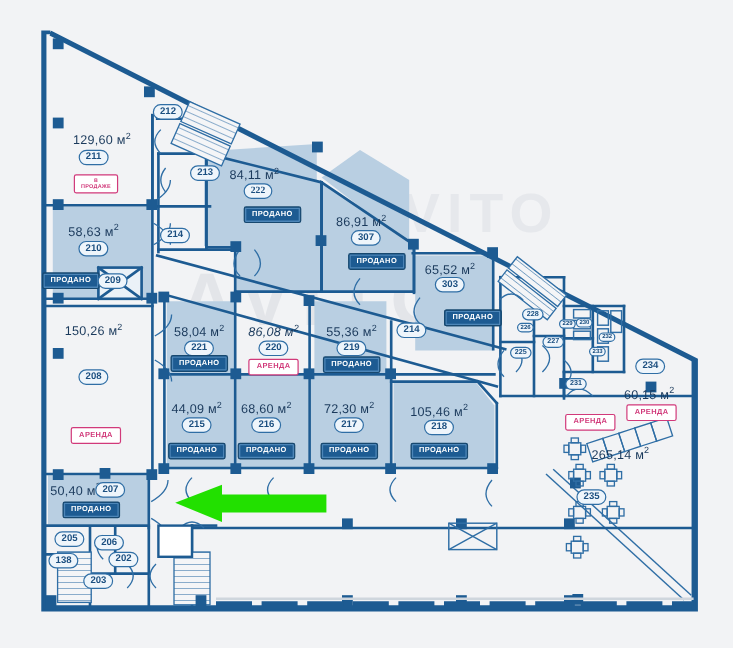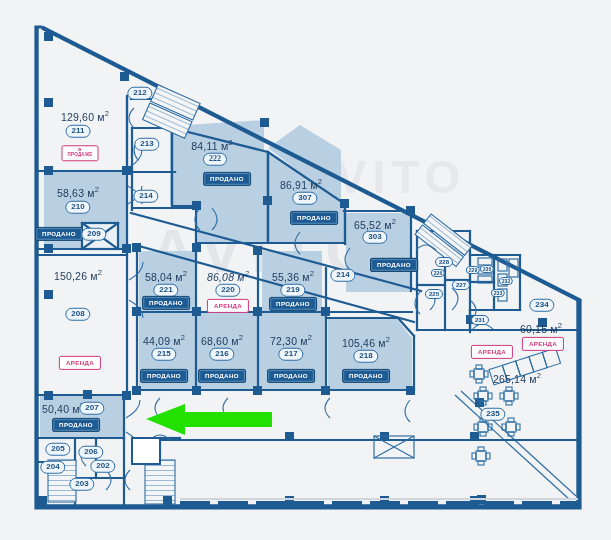--- a/index.html
+++ b/index.html
@@ -349,25 +349,25 @@
       <div class="badge sold" style="left: 59px; top: 234px;">ПРОДАНО</div>
       <div class="num" style="left: 94px; top: 234px;">209</div>
       <div class="lbl" style="left: 78px; top: 275px; text-align: center;">150,26 м<span class="u">2</span></div>
       <div class="num" style="left: 78px; top: 314px;">208</div>
       <div class="badge rent" style="left: 80px; top: 363px;">АРЕНДА</div>
       <div class="lbl" style="left: 63px; top: 408px;">50,40 м<span class="u">2</span></div>
       <div class="num" style="left: 92px; top: 408px;">207</div>
       <div class="badge sold" style="left: 76px; top: 425px;">ПРОДАНО</div>
       <div class="num" style="left: 91px; top: 452px;">206</div>
       <div class="num" style="left: 58px; top: 449px;">205</div>
-      <div class="num" style="left: 53px; top: 467px;">204</div>
+      <div class="num" style="left: 53px; top: 467px;">138</div>
       <div class="num" style="left: 82px; top: 484px;">203</div>
       <div class="num" style="left: 103px; top: 466px;">202</div>
       <div class="num" style="left: 140px; top: 93px;">212</div>
-      <div class="num" style="left: 147px; top: 144px; text-align: right;">213</div>
+      <div class="num" style="left: 171px; top: 144px; text-align: right;">213</div>
       <div class="num" style="left: 146px; top: 196px;">214</div>
       <div class="lbl" style="left: 212px; top: 145px;">84,11 м<span class="u">2</span></div>
       <div class="num" style="left: 215px; top: 159px; font-family: Liberation Serif, serif;">222</div>
       <div class="badge sold" style="left: 227px; top: 179px;">ПРОДАНО</div>
       <div class="lbl" style="left: 301px; top: 184px;">86,91 м<span class="u">2</span></div>
       <div class="num" style="left: 305px; top: 198px;">307</div>
       <div class="badge sold" style="left: 314px; top: 218px;">ПРОДАНО</div>
       <div class="lbl" style="left: 375px; top: 224px;">65,52 м<span class="u">2</span></div>
       <div class="num" style="left: 375px; top: 237px;">303</div>
       <div class="badge sold" style="left: 394px; top: 265px;">ПРОДАНО</div>

